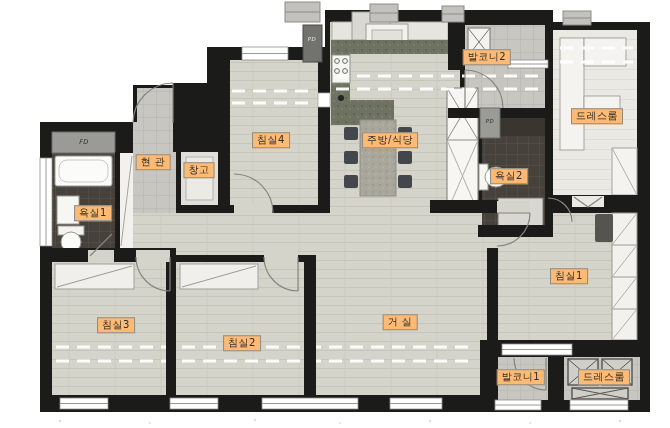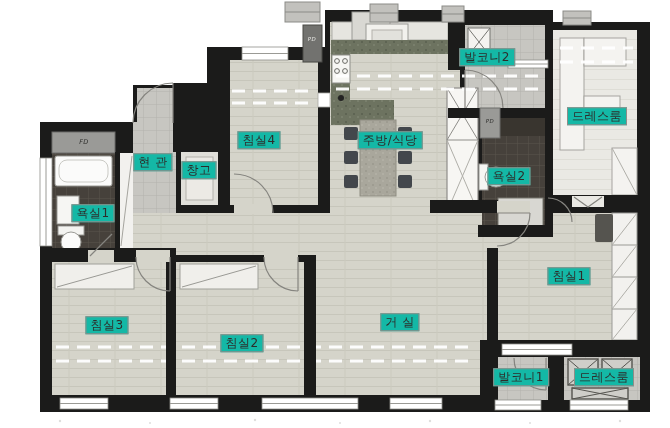--- a/index.html
+++ b/index.html
@@ -1,22 +1,22 @@
 <!DOCTYPE html>
 <html><head>
 <meta charset="utf-8">
 <style>
   html,body{margin:0;padding:0;background:#ffffff;}
   body{font-family:"DejaVu Sans","Liberation Sans",sans-serif;}
   .stage{position:relative;width:670px;height:428px;background:#ffffff;overflow:hidden;}
   .plan-svg{position:absolute;left:0;top:0;}
   .chip{
     position:absolute;transform:translate(-50%,-50%);
-    background:#14b8a6;border:1px solid #8d8d88;color:#2d2d2b;
-    font-size:12px;line-height:1;padding:2px 4px 1.5px 4px;white-space:nowrap;
+    background:#fdba74;border:1px solid #8d8d88;color:#2d2d2b;
+    font-size:10px;line-height:1;padding:2px 4px 1.5px 4px;white-space:nowrap;
     letter-spacing:.5px;
   }
   .shaft-label{
     position:absolute;transform:translate(-50%,-50%);
     color:#2f2f2d;font-size:6.5px;line-height:1;white-space:nowrap;letter-spacing:.5px;font-style:italic;
   }
   .shaft-label.light{color:#e8e8e5;}
   .tiny{font-size:5.5px;}
 </style>
 </head>
@@ -264,26 +264,26 @@
       <circle cx="340" cy="423" r="1"></circle>
         <circle cx="430" cy="421" r="1.2"></circle>
         <circle cx="530" cy="423" r="1"></circle>
       <circle cx="620" cy="421" r="1.2"></circle>
     </g>
   </svg>
 
   <div class="chip" style="left:153px;top:162px">현 관</div>
   <div class="chip" style="left:199px;top:170px">창고</div>
   <div class="chip" style="left:93px;top:213px">욕실1</div>
-  <div class="chip" style="left:259px;top:140px">침실4</div>
+  <div class="chip" style="left:271px;top:140px">침실4</div>
   <div class="chip" style="left:390px;top:140px">주방/식당</div>
   <div class="chip" style="left:487px;top:57px">발코니2</div>
   <div class="chip" style="left:597px;top:116px">드레스룸</div>
   <div class="chip" style="left:509px;top:176px">욕실2</div>
-  <div class="chip" style="left:107px;top:325px">침실3</div>
+  <div class="chip" style="left:116px;top:325px">침실3</div>
   <div class="chip" style="left:242px;top:343px">침실2</div>
   <div class="chip" style="left:400px;top:322px">거 실</div>
   <div class="chip" style="left:569px;top:276px">침실1</div>
   <div class="chip" style="left:521px;top:377px">발코니1</div>
   <div class="chip" style="left:604px;top:377px">드레스룸</div>
 
   <div class="shaft-label" style="left:84px;top:142px">FD</div>
   <div class="shaft-label light tiny" style="left:312px;top:40px">PD</div>
   <div class="shaft-label tiny" style="left:490px;top:122px">PD</div>
 

